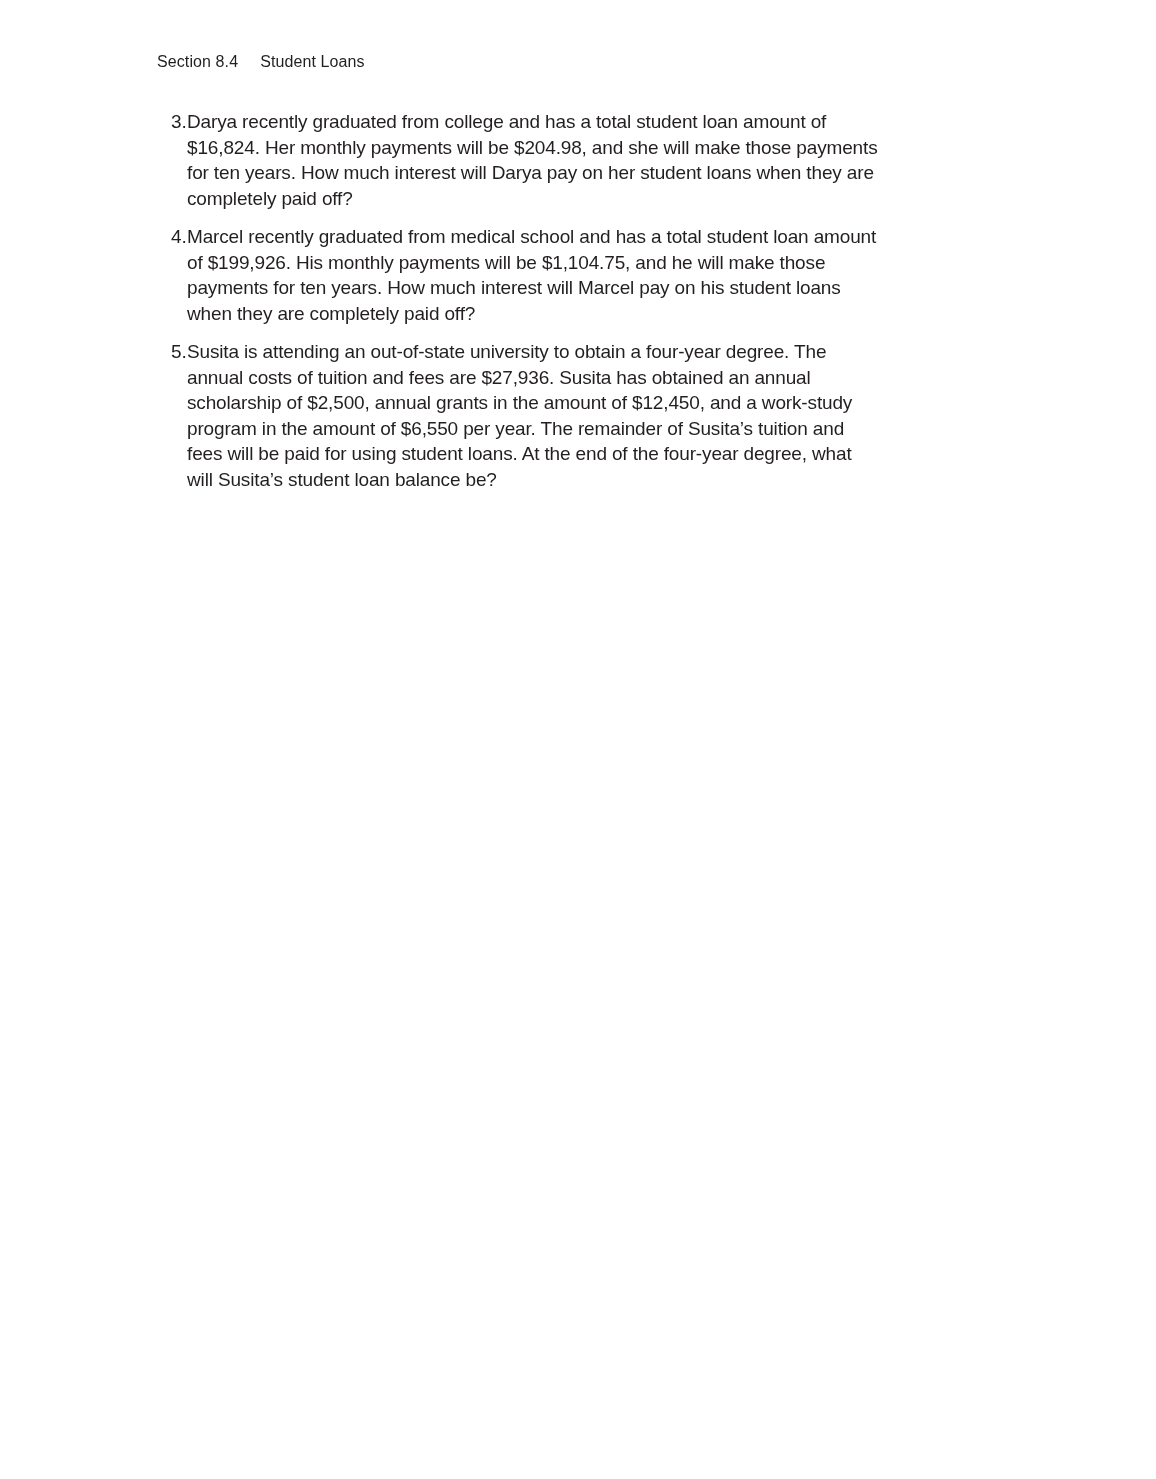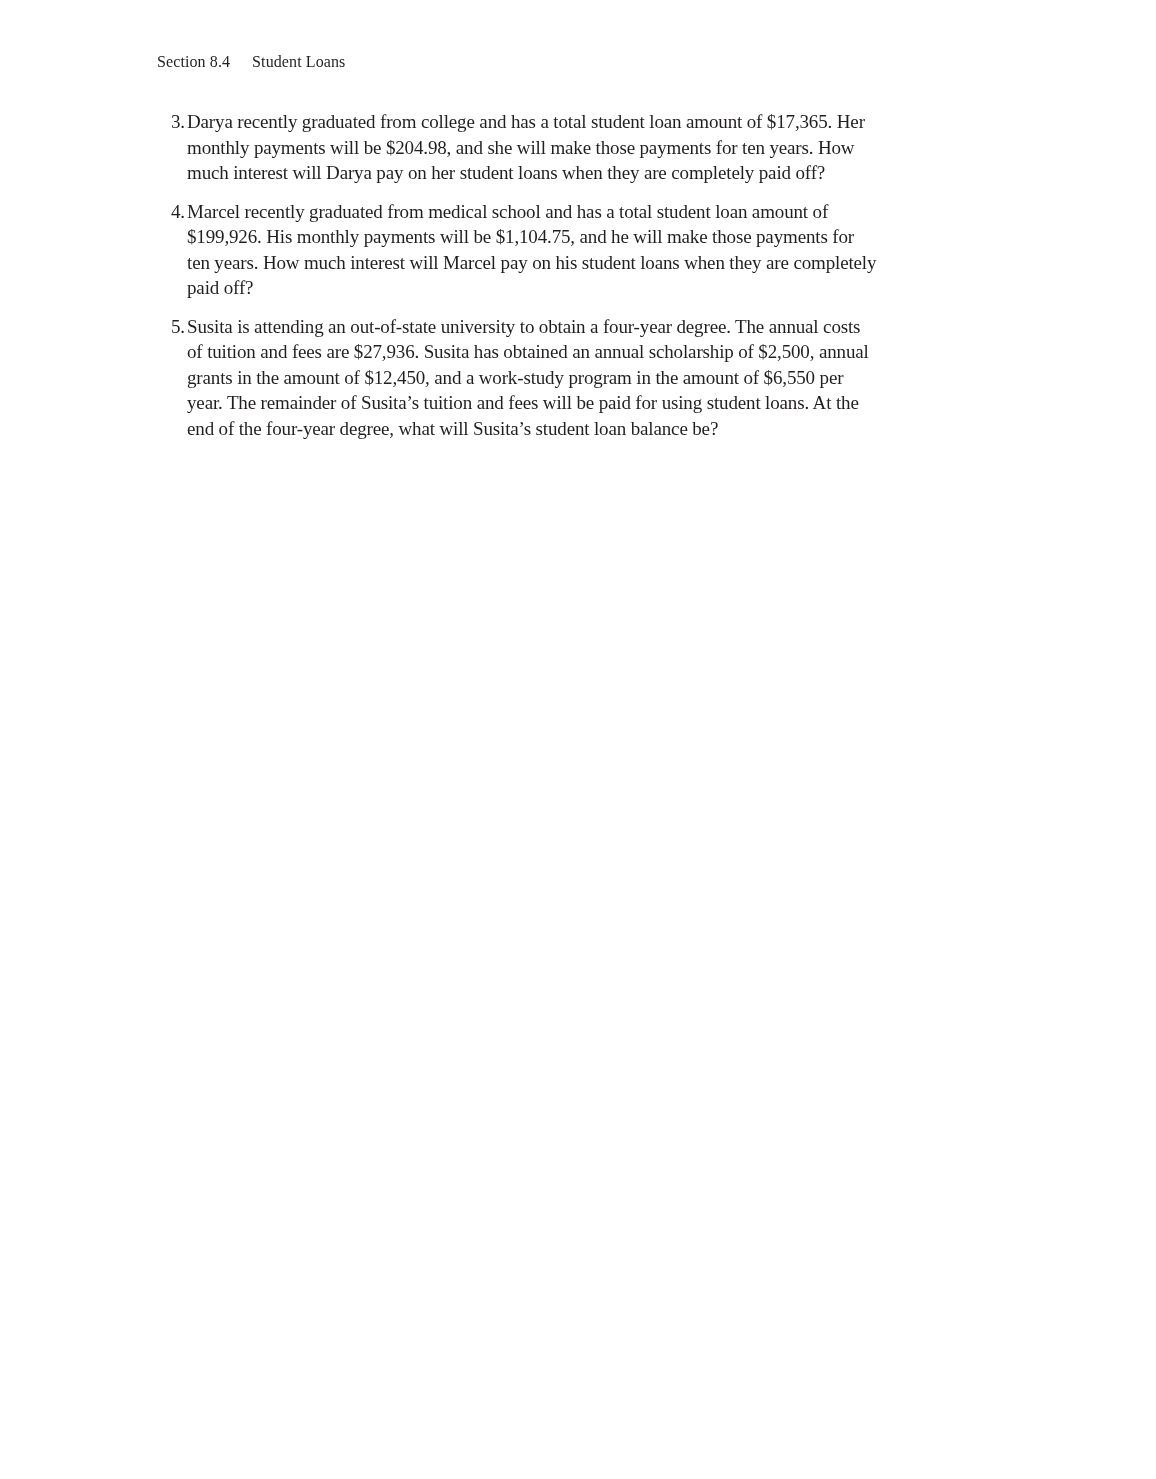--- a/index.html
+++ b/index.html
@@ -5,21 +5,21 @@
   html, body {
     margin: 0;
     padding: 0;
     background: #ffffff;
   }
   .page {
     position: relative;
     width: 966px;
     height: 1479px;
     background: #ffffff;
-    font-family: Liberation Serif, serif;
+    font-family: Liberation Sans, sans-serif;
     color: #231f20;
     overflow: hidden;
   }
   .running-head {
     position: absolute;
     left: 157px;
     top: 52px;
     font-size: 16px;
     line-height: 20px;
     color: #231f20;
@@ -80,21 +80,21 @@
   </div>
 
   <div class="page-badge" style="background: rgb(118, 184, 67);">
     <span>420</span>
   </div>
 
   <div class="problems">
 
     <div class="problem">
       <span class="problem-number">3.</span>
-      <span class="problem-text">Darya recently graduated from college and has a total student loan amount of $17,365. Her monthly payments will be $204.98, and she will make those payments for ten years. How much interest will Darya pay on her student loans when they are completely paid off?</span>
+      <span class="problem-text">Darya recently graduated from college and has a total student loan amount of $16,824. Her monthly payments will be $204.98, and she will make those payments for ten years. How much interest will Darya pay on her student loans when they are completely paid off?</span>
     </div>
 
     <div class="problem">
       <span class="problem-number">4.</span>
       <span class="problem-text">Marcel recently graduated from medical school and has a total student loan amount of $199,926. His monthly payments will be $1,104.75, and he will make those payments for ten years. How much interest will Marcel pay on his student loans when they are completely paid off?</span>
     </div>
 
     <div class="problem">
       <span class="problem-number">5.</span>
       <span class="problem-text">Susita is attending an out-of-state university to obtain a four-year degree. The annual costs of tuition and fees are $27,936. Susita has obtained an annual scholarship of $2,500, annual grants in the amount of $12,450, and a work-study program in the amount of $6,550 per year. The remainder of Susita’s tuition and fees will be paid for using student loans. At the end of the four-year degree, what will Susita’s student loan balance be?</span>

